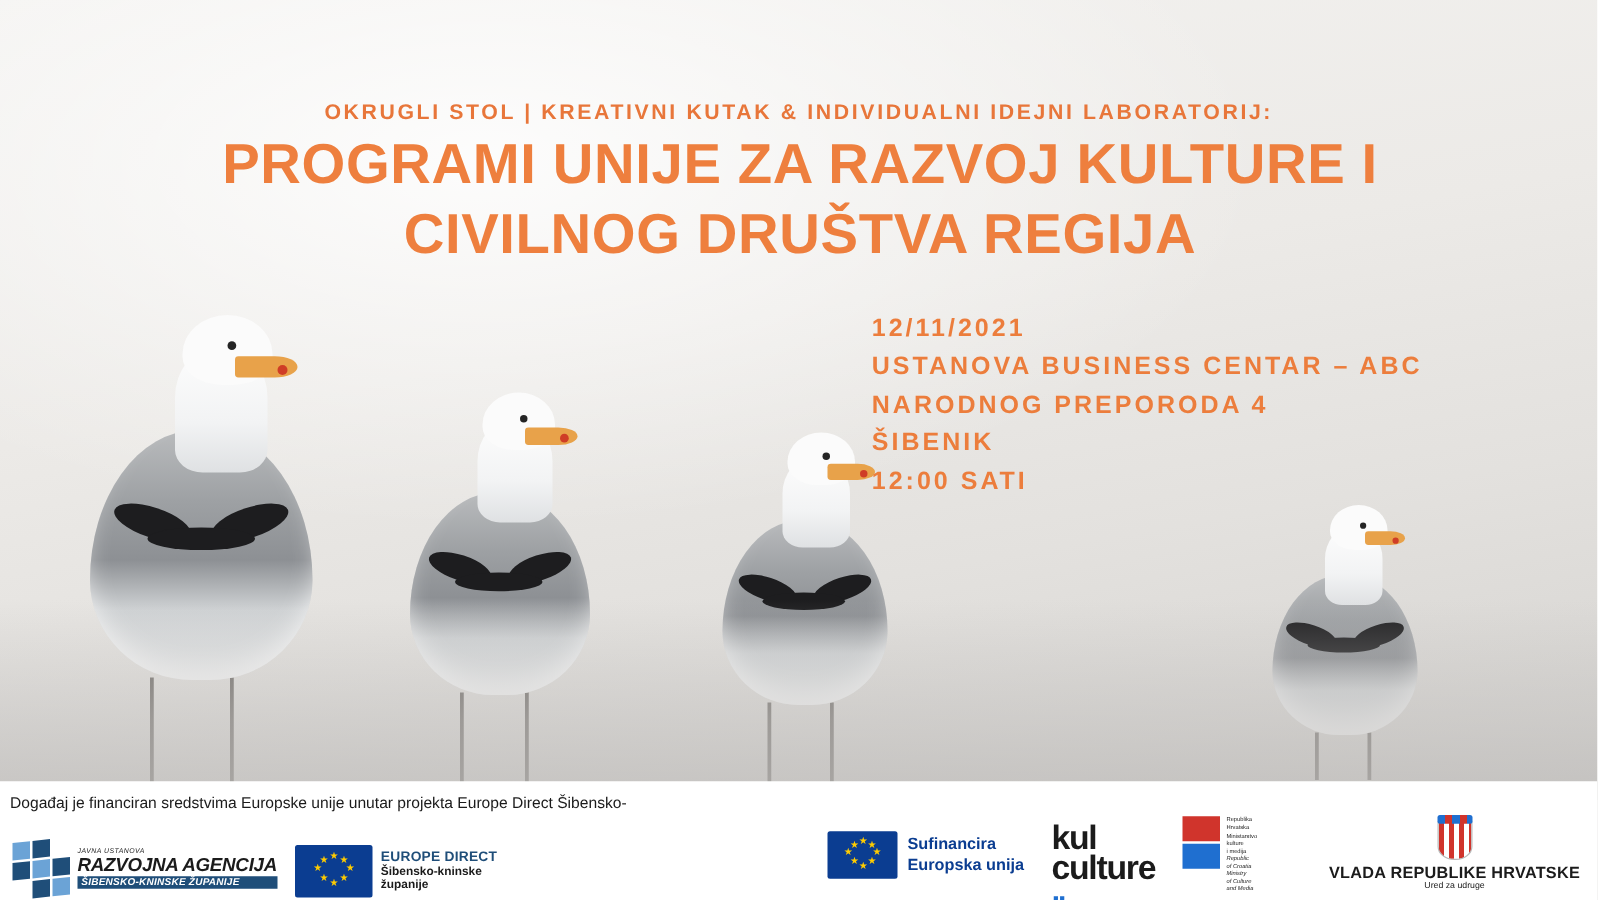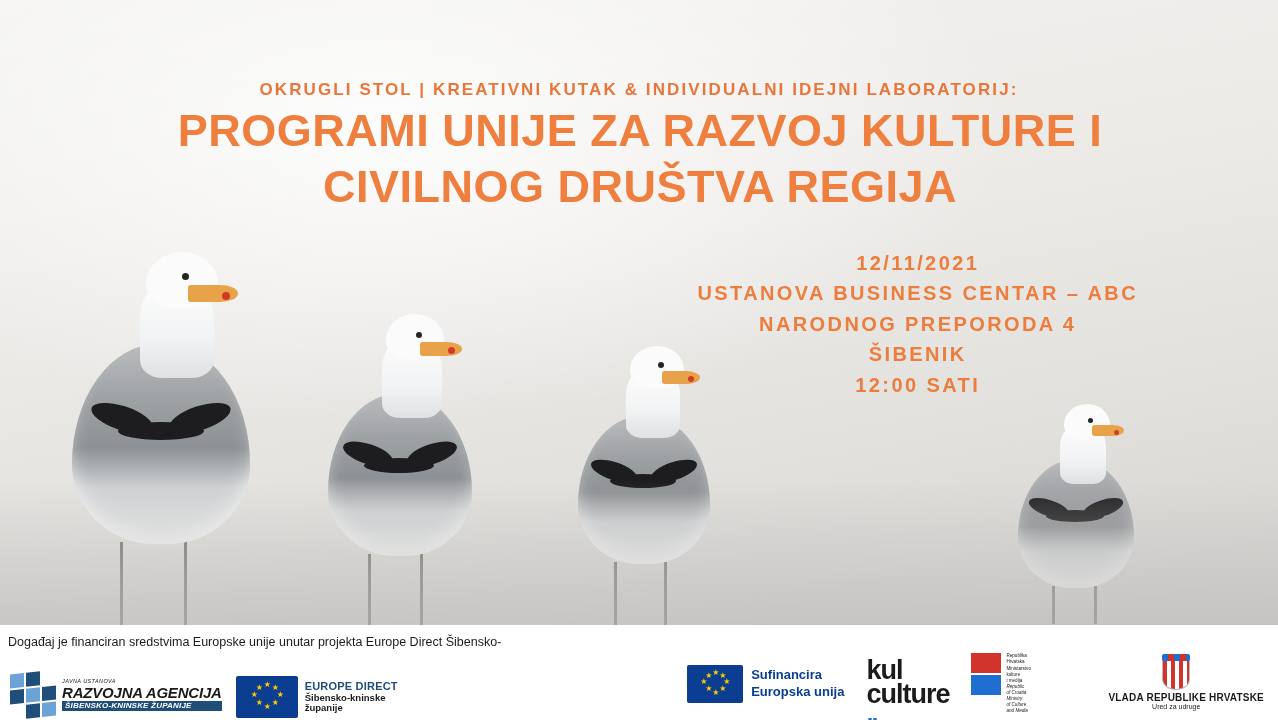--- a/index.html
+++ b/index.html
@@ -56,21 +56,21 @@
     font-weight: bold;
     line-height: 1.25;
     letter-spacing: 0.5px;
   }
 
   
   .details {
     position: absolute;
     top: 248px;
     right: 140px;
-    text-align: center;
+    text-align: left;
     color: #ec7d3c;
     font-weight: bold;
     font-size: 20px;
     letter-spacing: 2.4px;
     line-height: 1.52;
   }
   .details div { white-space: nowrap; }
 
   
   .gull {
@@ -249,21 +249,21 @@
     position: relative;
   }
   .vlada .coat::before {
     content: "";
     position: absolute;
     left: -1px; right: -1px; top: -5px;
     height: 7px;
     background: repeating-linear-gradient(90deg, #1f6fd0 0 6px, #d0342c 6px 12px);
     border-radius: 2px;
   }
-  .vlada .v1 { font-size: 10px; font-weight: bold; color: #1b1b1b; letter-spacing: 0.2px; margin-left: 20px; }
+  .vlada .v1 { font-size: 13px; font-weight: bold; color: #1b1b1b; letter-spacing: 0.2px; }
   .vlada .v2 { font-size: 7px; color: #1b1b1b; }
 </style>
 </head>
 <body>
 
 <div class="poster">
 
   <div class="sky-haze"></div>
 
   <div class="gull" style="left:62px; width:200px; height:400px;">

